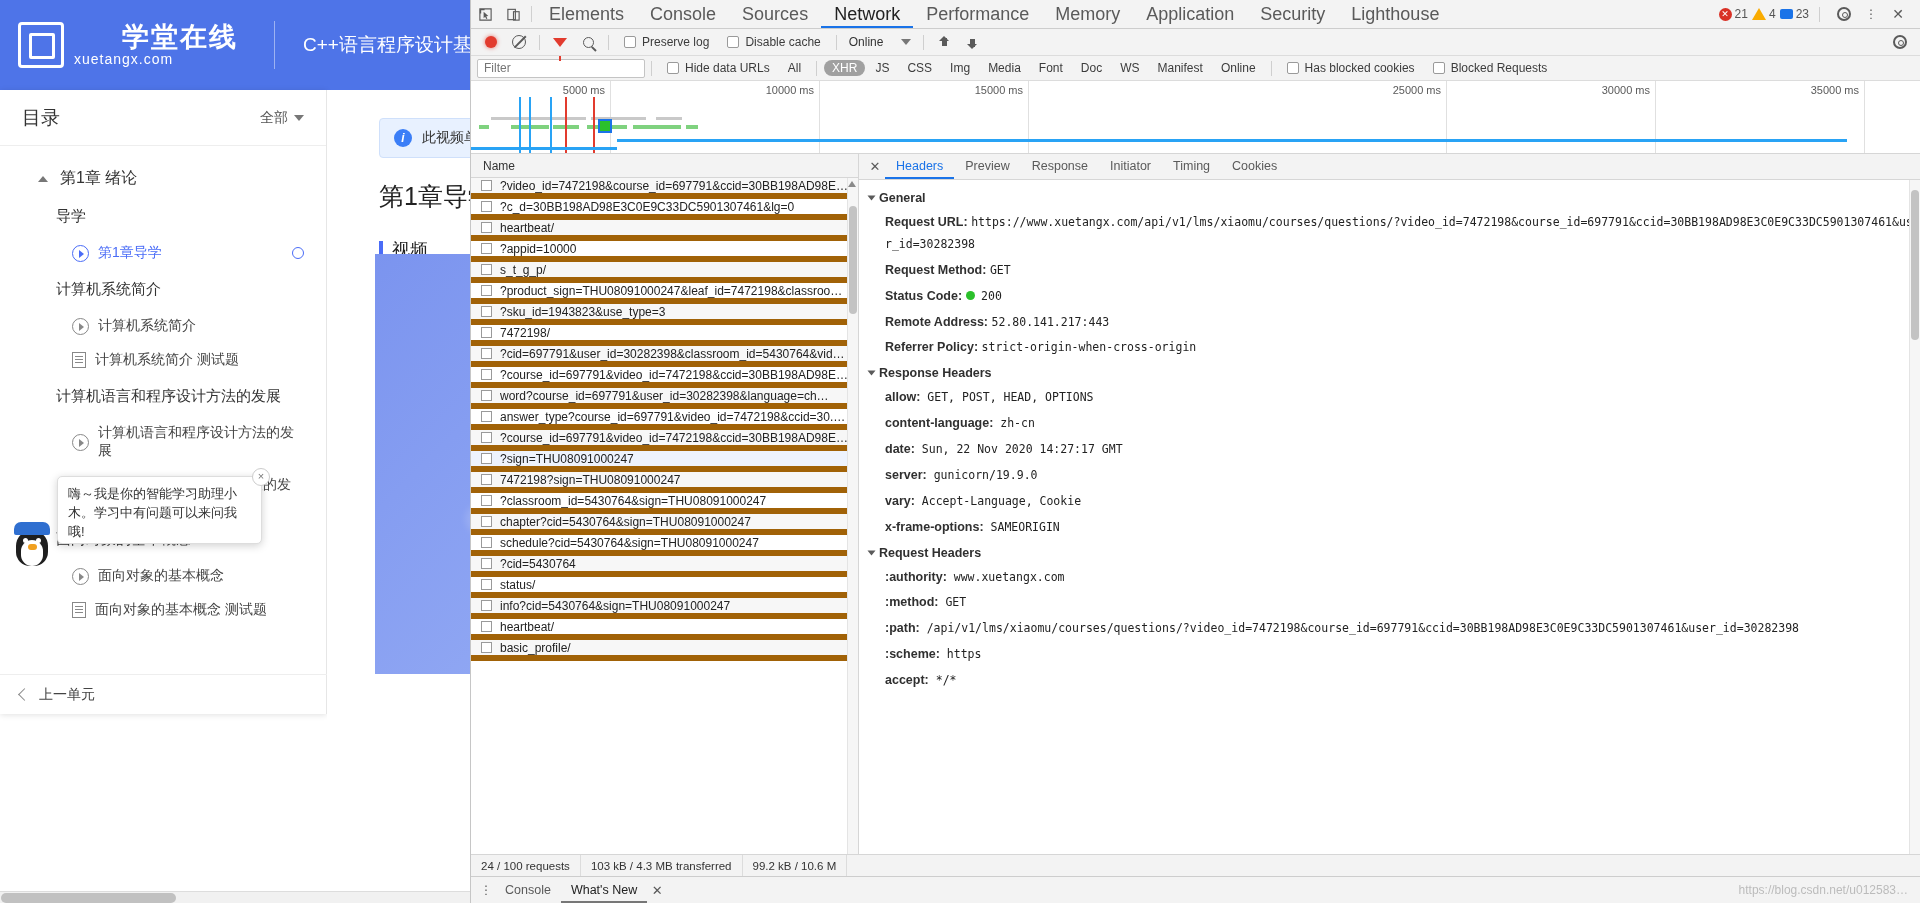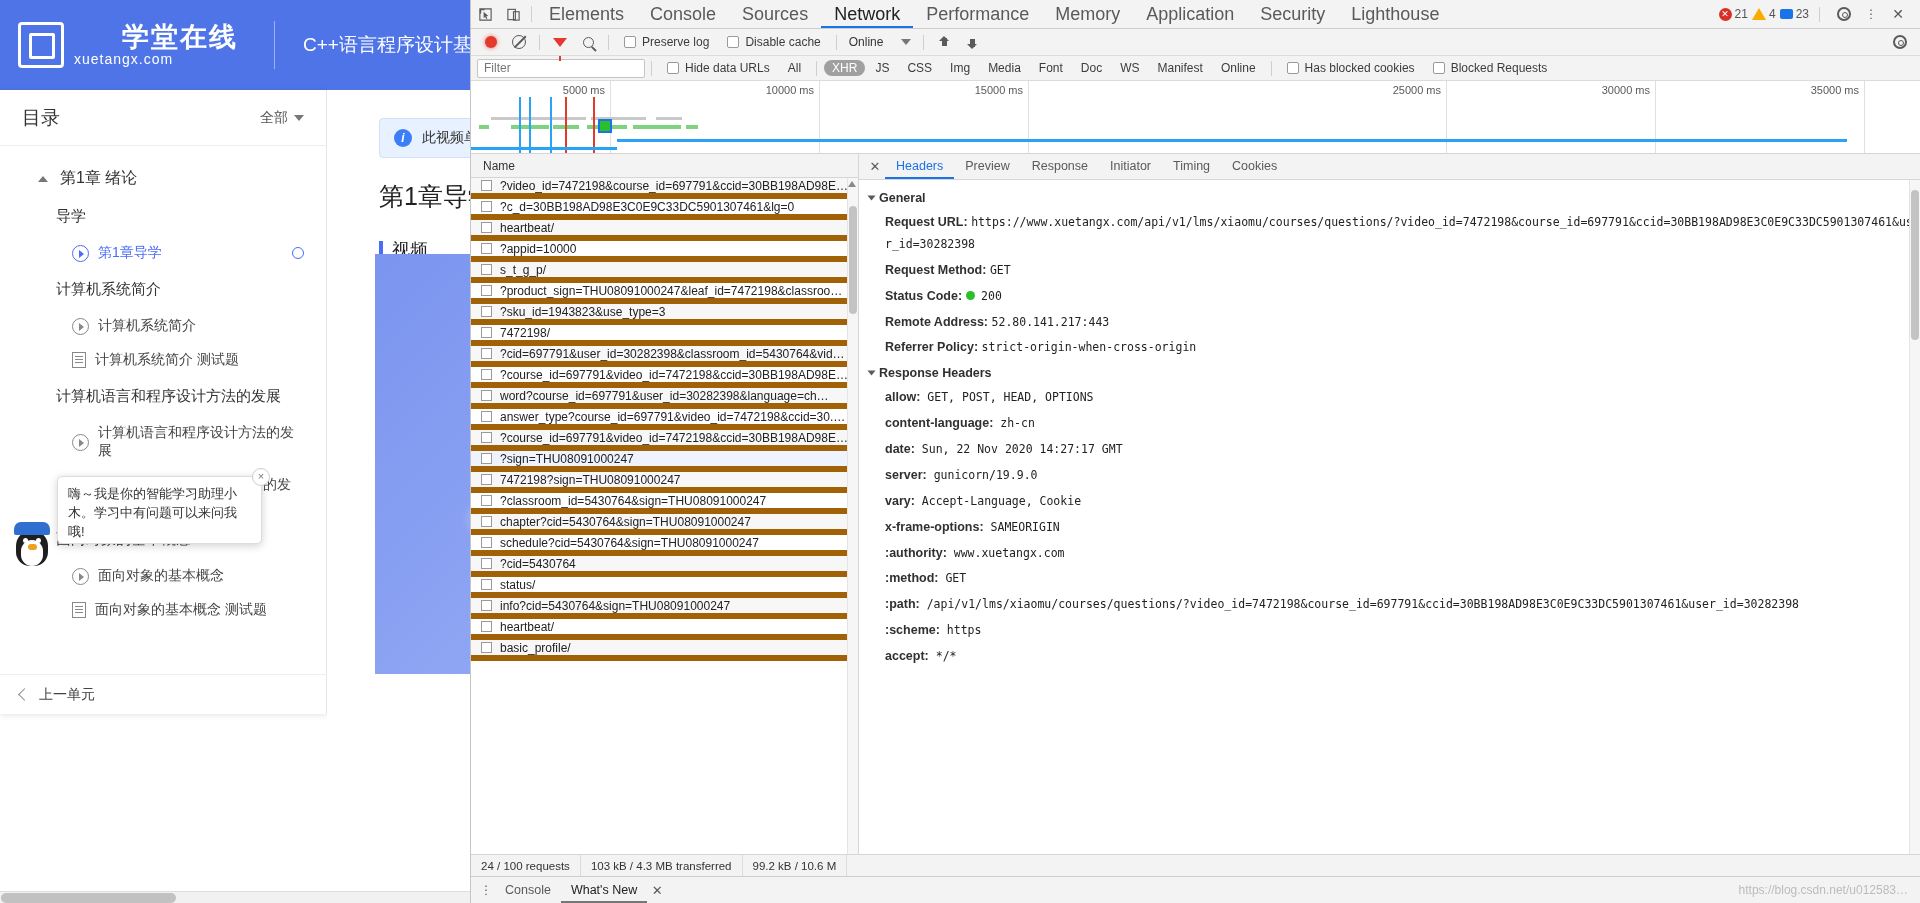--- a/index.html
+++ b/index.html
@@ -627,20 +627,24 @@
         </div>
         <div id="resp-headers">
             <div class="kv"><b>allow:</b><span class="val"> GET, POST, HEAD, OPTIONS</span></div>
             <div class="kv"><b>content-language:</b><span class="val"> zh-cn</span></div>
             <div class="kv"><b>date:</b><span class="val"> Sun, 22 Nov 2020 14:27:17 GMT</span></div>
             <div class="kv"><b>server:</b><span class="val"> gunicorn/19.9.0</span></div>
             <div class="kv"><b>vary:</b><span class="val"> Accept-Language, Cookie</span></div>
             <div class="kv"><b>x-frame-options:</b><span class="val"> SAMEORIGIN</span></div>
           </div>
 
+        <div class="sec-title">
+          <span class="tri"></span>
+          <span>Request Headers</span>
+        </div>
         <div id="req-headers">
             <div class="kv"><b>:authority:</b><span class="val"> www.xuetangx.com</span></div>
             <div class="kv"><b>:method:</b><span class="val"> GET</span></div>
             <div class="kv"><b>:path:</b><span class="val"> /api/v1/lms/xiaomu/courses/questions/?video_id=7472198&amp;course_id=697791&amp;ccid=30BB198AD98E3C0E9C33DC5901307461&amp;user_id=30282398</span></div>
             <div class="kv"><b>:scheme:</b><span class="val"> https</span></div>
             <div class="kv"><b>accept:</b><span class="val"> */*</span></div>
           </div>
       </div>
     </div>
   </div>

